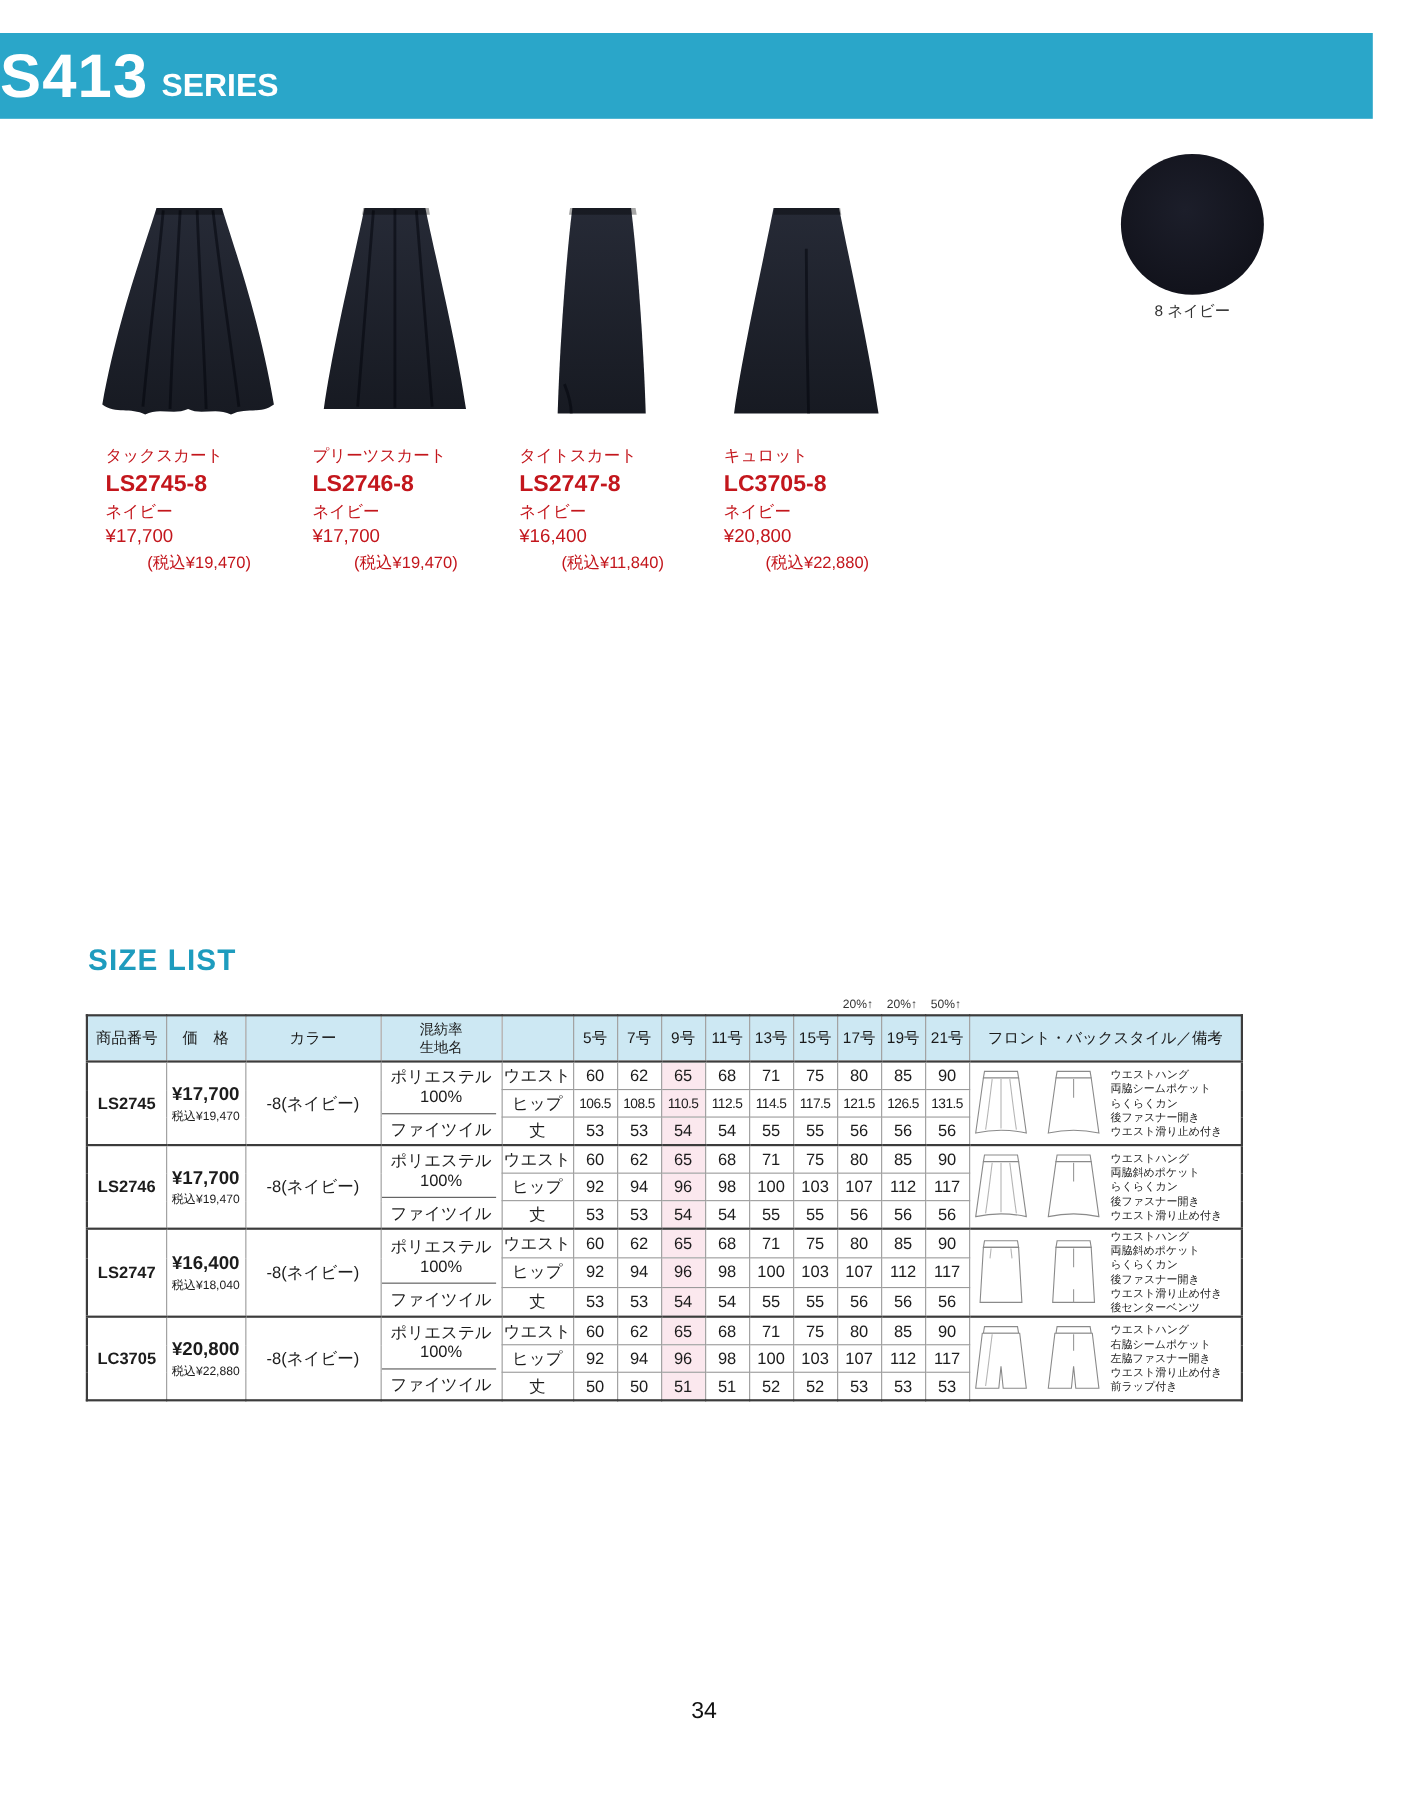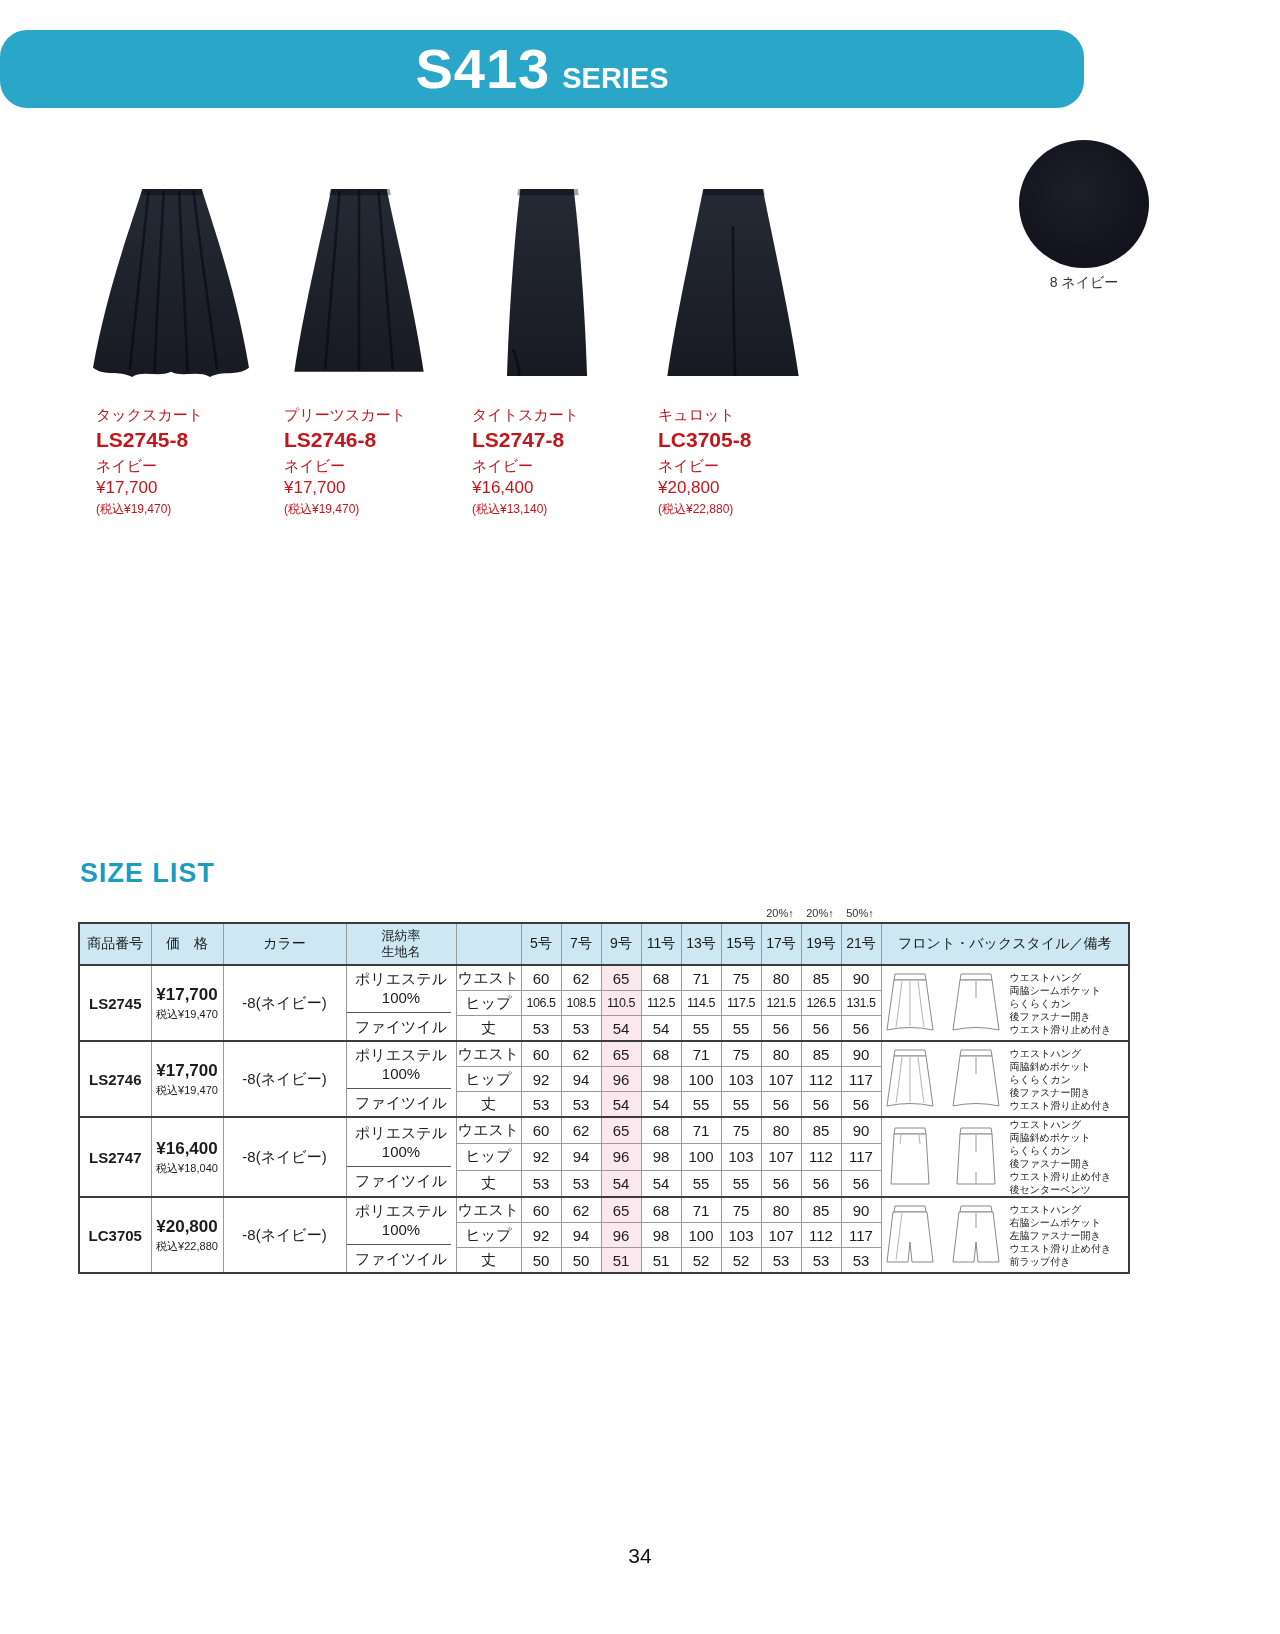--- a/index.html
+++ b/index.html
@@ -1,34 +1,34 @@
 <!DOCTYPE html>
 <html><head>
 <meta charset="utf-8">
 <style>
   html,body{margin:0;padding:0;background:#fff;}
   .page{position:relative;width:1280px;height:1634px;background:#fff;overflow:hidden;
         font-family:"Liberation Sans","DejaVu Sans",sans-serif;color:#222;}
 
   
-  .hdr{position:absolute;left:0;top:30px;width:1084px;height:78px;
-       display:flex;align-items:center;justify-content:center;border-radius:27px;}
+  .hdr{position:absolute;left:0;top:30px;width:1248px;height:78px;
+       display:flex;align-items:center;}
   .hdr .t-main{color:#fff;font-size:56px;font-weight:bold;letter-spacing:1px;line-height:1;}
   .hdr .t-sub{color:#fff;font-size:29px;font-weight:bold;margin-left:12px;margin-top:18px;line-height:1;}
 
   
   .p-card{position:absolute;top:185px;width:190px;}
   .p-card.p0{left:76px;} .p-card.p1{left:264px;} .p-card.p2{left:452px;} .p-card.p3{left:638px;}
   .p-photo{width:190px;height:195px;}
   .p-label{margin-top:9px;padding-left:20px;line-height:1.42;}
   .p-name{font-size:15px;color:var(--red);margin-top:24px;}
   .p-code{font-size:21px;font-weight:bold;color:var(--red);}
   .p-color{font-size:15px;color:var(--red);}
   .p-price{font-size:17px;color:var(--red);}
-  .p-tax{font-size:12px;color:var(--red);}
+  .p-tax{font-size:15px;color:var(--red);text-align:center;}
 
   
   .swatch{position:absolute;left:1018px;top:140px;width:132px;text-align:center;}
   .swatch .dot{width:130px;height:128px;border-radius:50%;margin:0 auto;}
   .swatch .lbl{margin-top:6px;font-size:14px;color:#333;}
 
   
   .sl-title{position:absolute;left:80px;top:858px;font-size:27px;font-weight:bold;letter-spacing:1px;}
   .upc{position:absolute;top:907px;width:40px;text-align:center;font-size:11px;color:#333;}
   .upc.u0{left:760px;} .upc.u1{left:800px;} .upc.u2{left:840px;}
@@ -126,21 +126,21 @@
             </defs>
     <path d="M59,4 L111,4 C116,44 122,120 124,186 L46,186 C48,120 54,44 59,4 Z" fill="url(#g2)"></path>
             <path d="M52,160 C56,170 58,178 58,186" fill="none" stroke="rgba(4,6,12,0.55)" stroke-width="2.5"></path>
     <path d="M57,4 L115,4 L116,10 L56,10 Z" fill="rgba(0,0,0,0.35)"></path>
   </svg></div>
      <div class="p-label">
        <div class="p-name">タイトスカート</div>
        <div class="p-code">LS2747-8</div>
        <div class="p-color">ネイビー</div>
        <div class="p-price">¥16,400</div>
-       <div class="p-tax">(税込¥13,140)</div>
+       <div class="p-tax">(税込¥11,840)</div>
      </div>
       </div>
       <div class="p-card p3">
         <div class="p-photo"><svg width="190" height="195" viewBox="0 0 170 190">
     <defs>
               <linearGradient id="g3" x1="0" y1="0" x2="0" y2="1">
       <stop offset="0" stop-color="#262a36"></stop>
                 <stop offset="1" stop-color="#171a22"></stop>
               </linearGradient>
             </defs>

